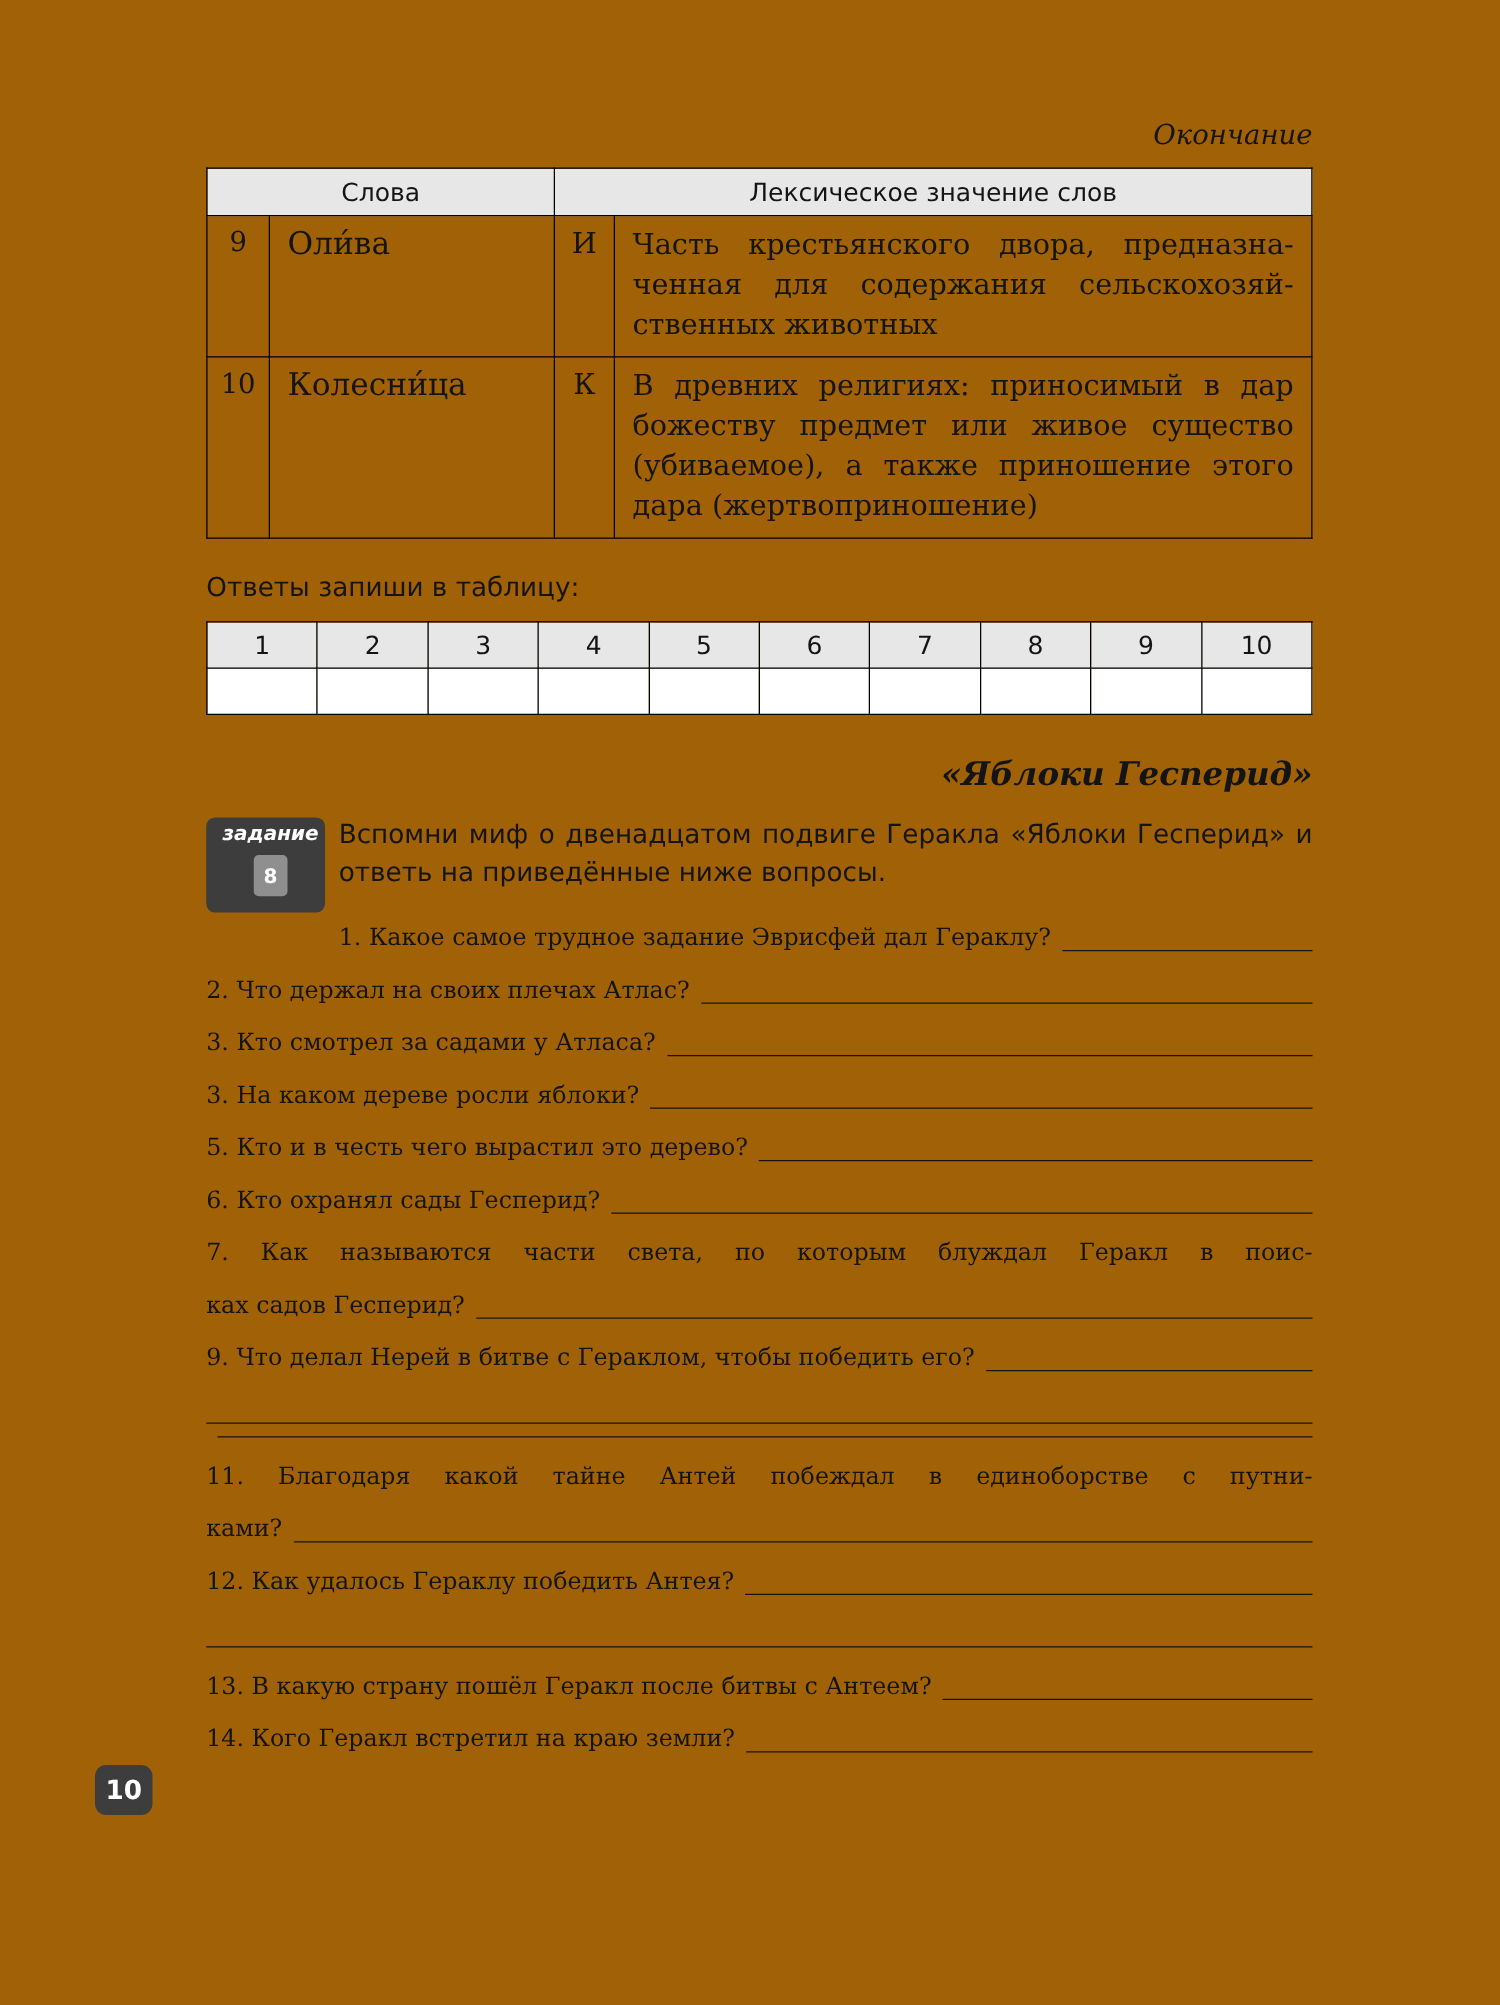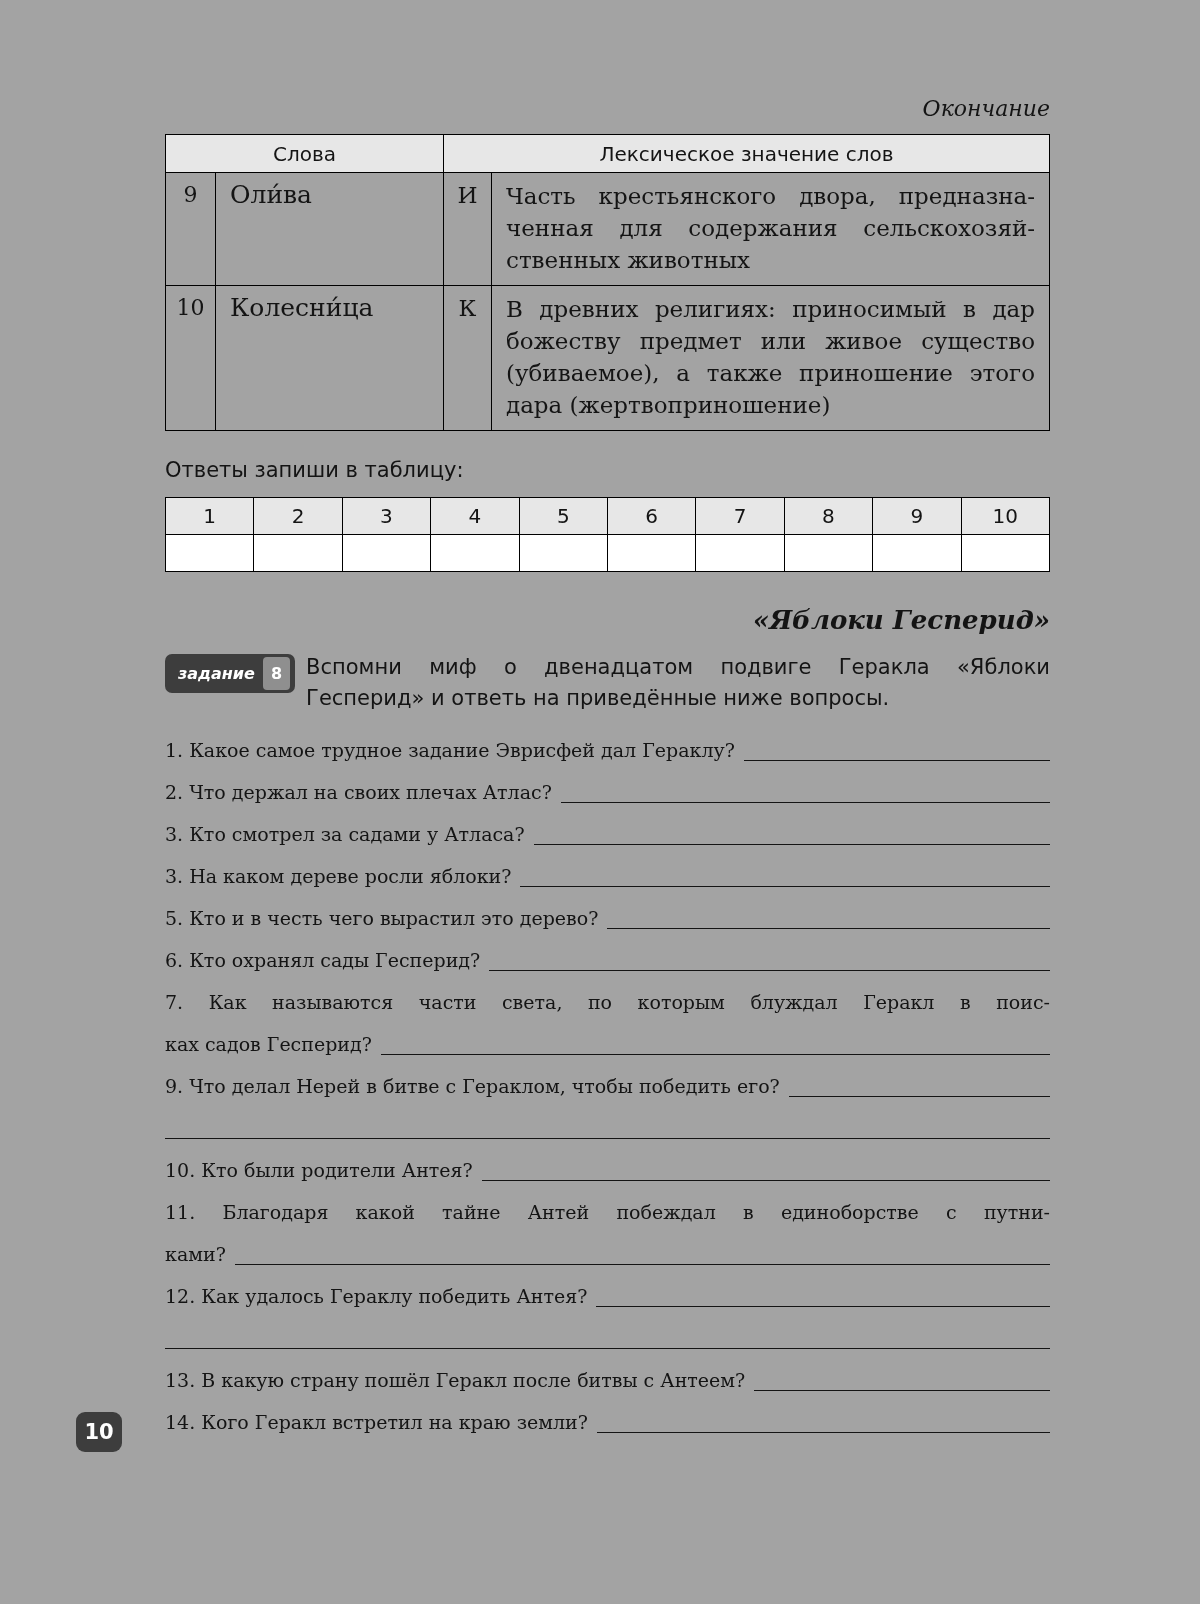--- a/index.html
+++ b/index.html
@@ -1,20 +1,20 @@
 <!DOCTYPE html>
 <html><head>
 <meta charset="utf-8">
 <style>
   * { margin:0; padding:0; box-sizing:border-box; }
   html,body { background:#ffffff; }
   .page {
     position:relative;
     width:1200px; height:1604px;
-    background:#a3a3a3;
+    background:#a16207;
     color:#141414;
     font-family:"DejaVu Serif", serif;
     overflow:hidden;
   }
   .content { position:absolute; left:165px; top:0; width:885px; }
 
   .continuation {
     margin-top:96px;
     text-align:right;
     font-style:italic;
@@ -74,22 +74,23 @@
     font-family:"DejaVu Sans", sans-serif;
     font-size:21px;
     line-height:31px;
     text-align:justify;
   }
   .task-badge {
     float:left;
     display:flex; align-items:center; gap:8px;
     background:#3d3d3d;
     border-radius:7px;
-    padding:3px 5px 3px 13px;
+    padding:3px 5px 13px 13px;
     margin:2px 11px 2px 0;
+    flex-direction:column;
   }
   .task-badge-label {
     color:#fff; font-weight:bold; font-style:italic;
     font-size:16px;
     font-family:"DejaVu Sans", sans-serif;
     line-height:1.2;
   }
   .task-badge-num {
     background:#8f8f8f; color:#fff;
     font-weight:bold; font-size:16px;
@@ -252,21 +253,20 @@
 
       <div class="q-flex">
         <span class="q-text">9. Что делал Нерей в битве с Гераклом, чтобы победить его?</span>
         <span class="blank"></span>
       </div>
       <div class="rule-line">
         <span class="blank"></span>
       </div>
 
       <div class="q-flex">
-        <span class="q-text">10. Кто были родители Антея?</span>
         <span class="blank"></span>
       </div>
 
       <div>
         <div class="q-line-first">
           <span>11. Благодаря какой тайне Антей побеждал в единоборстве с путни-</span>
         </div>
         <div class="q-flex">
           <span class="q-text">ками?</span>
           <span class="blank"></span>

